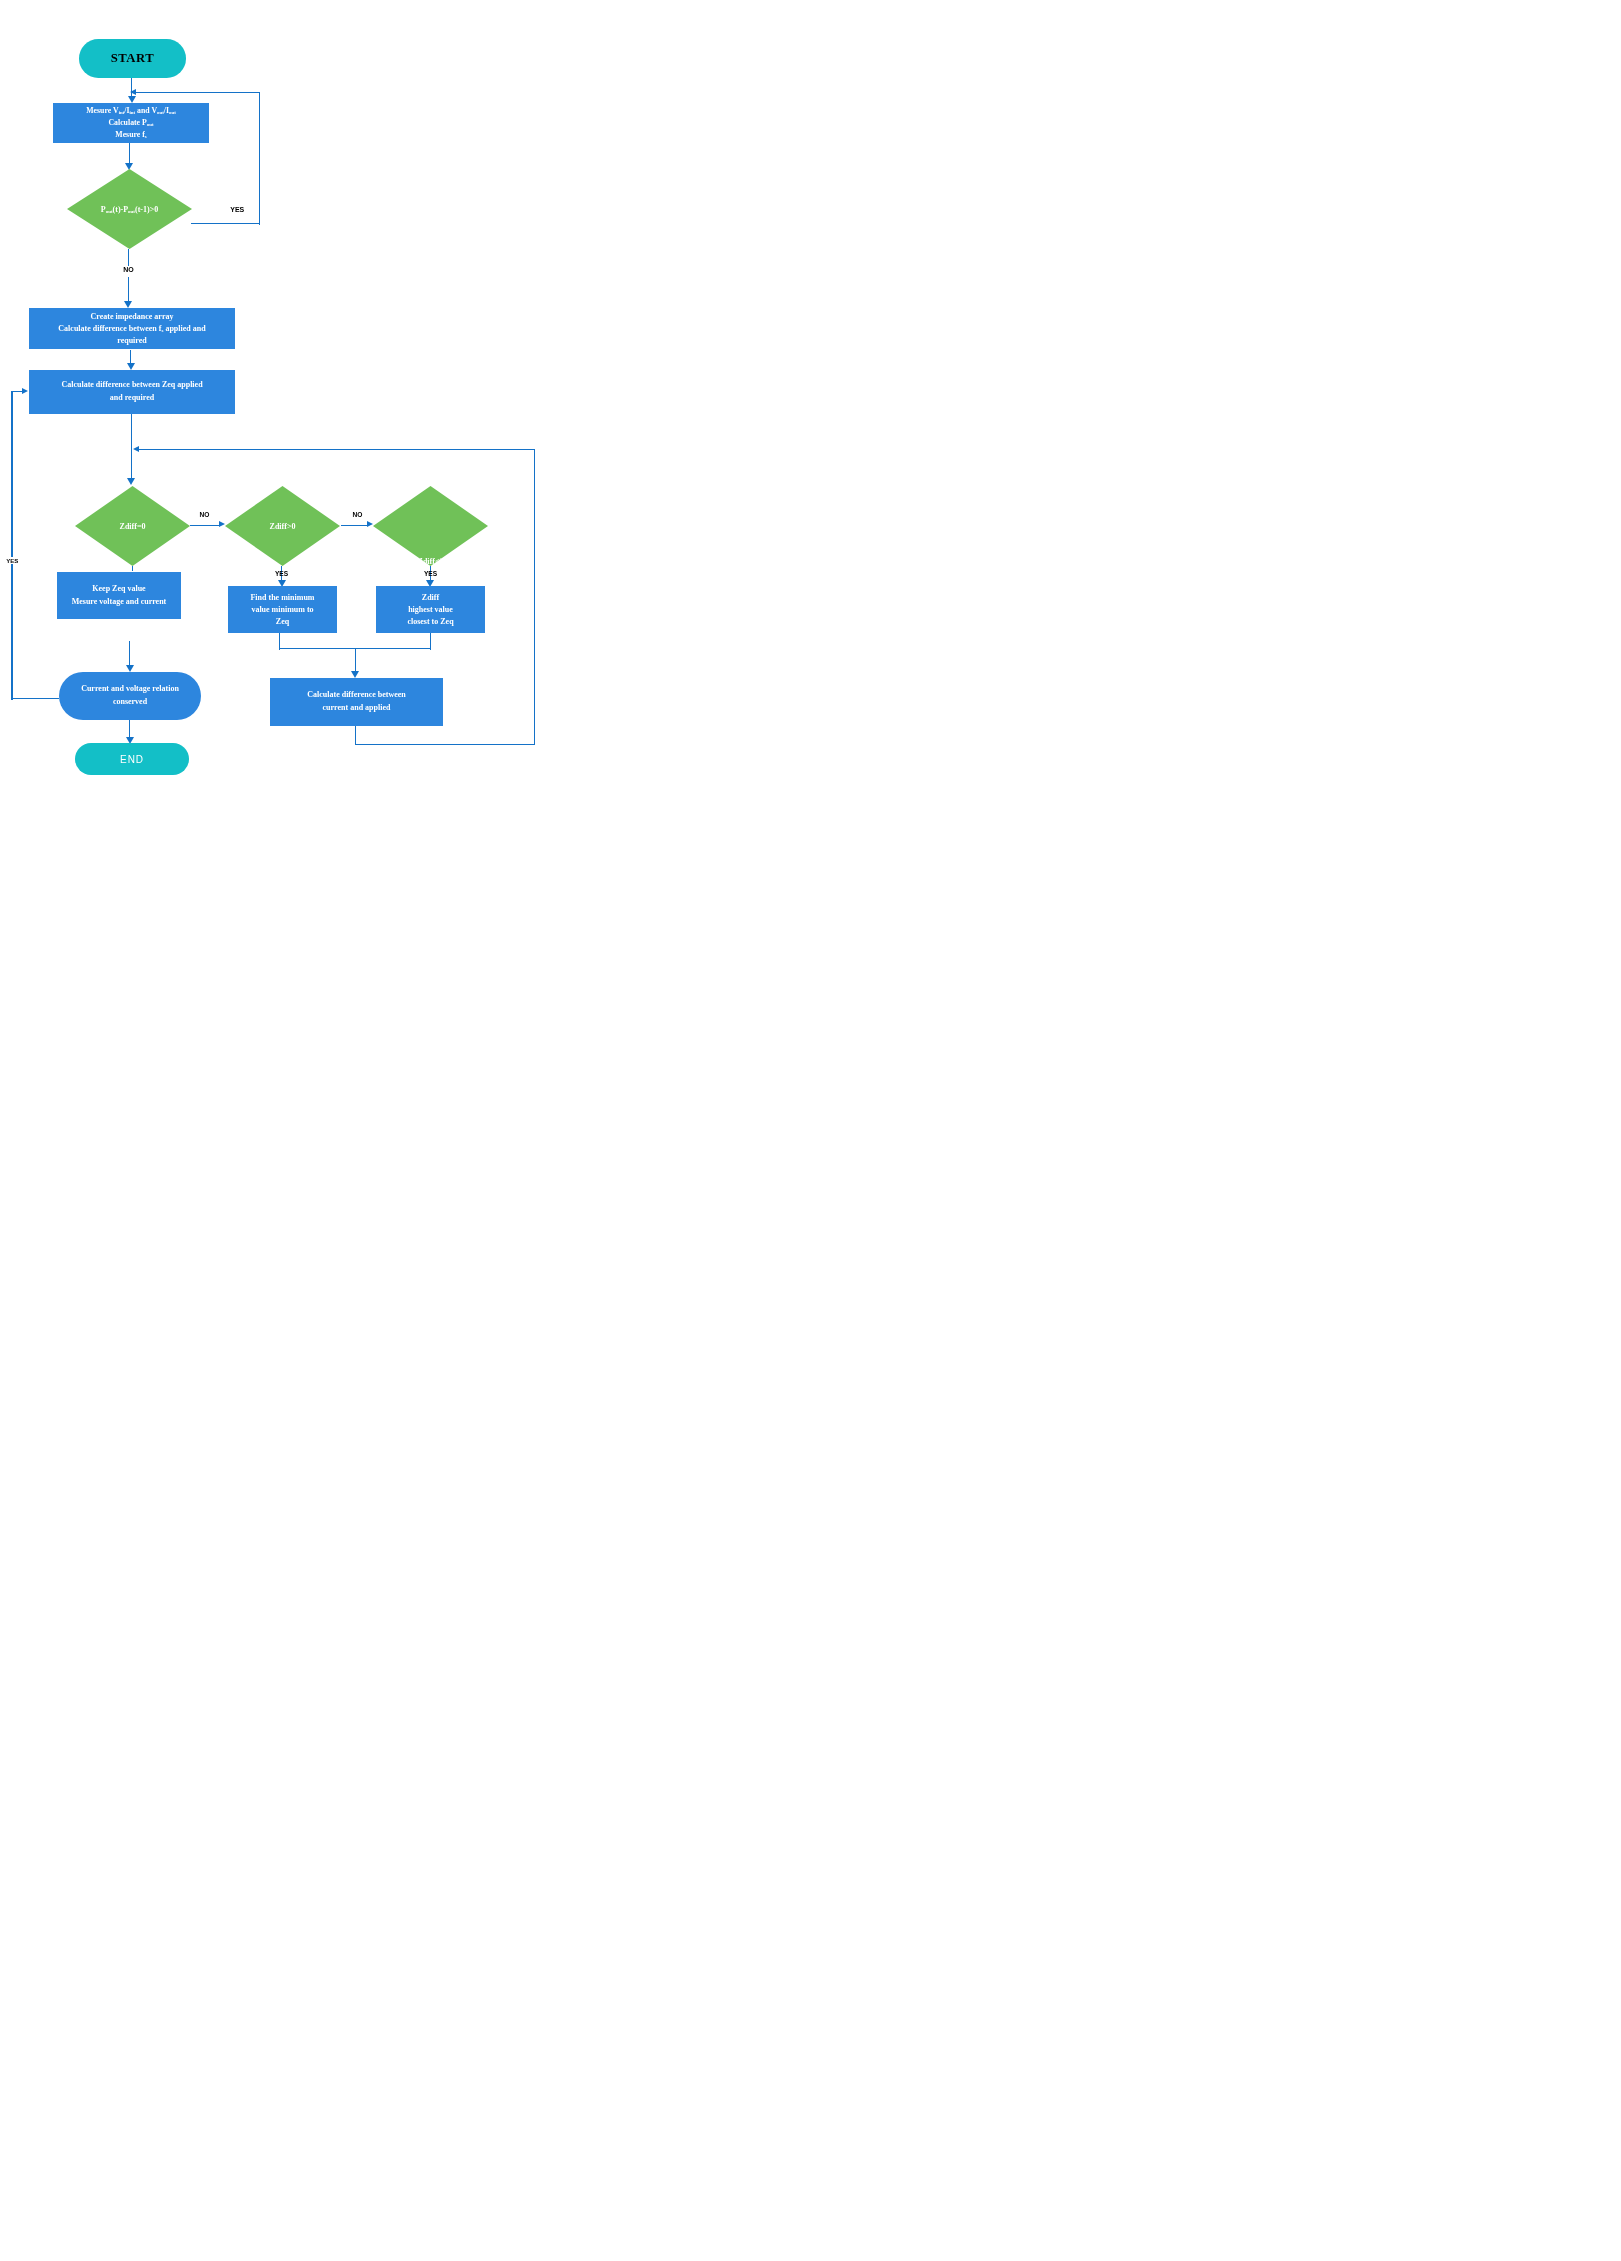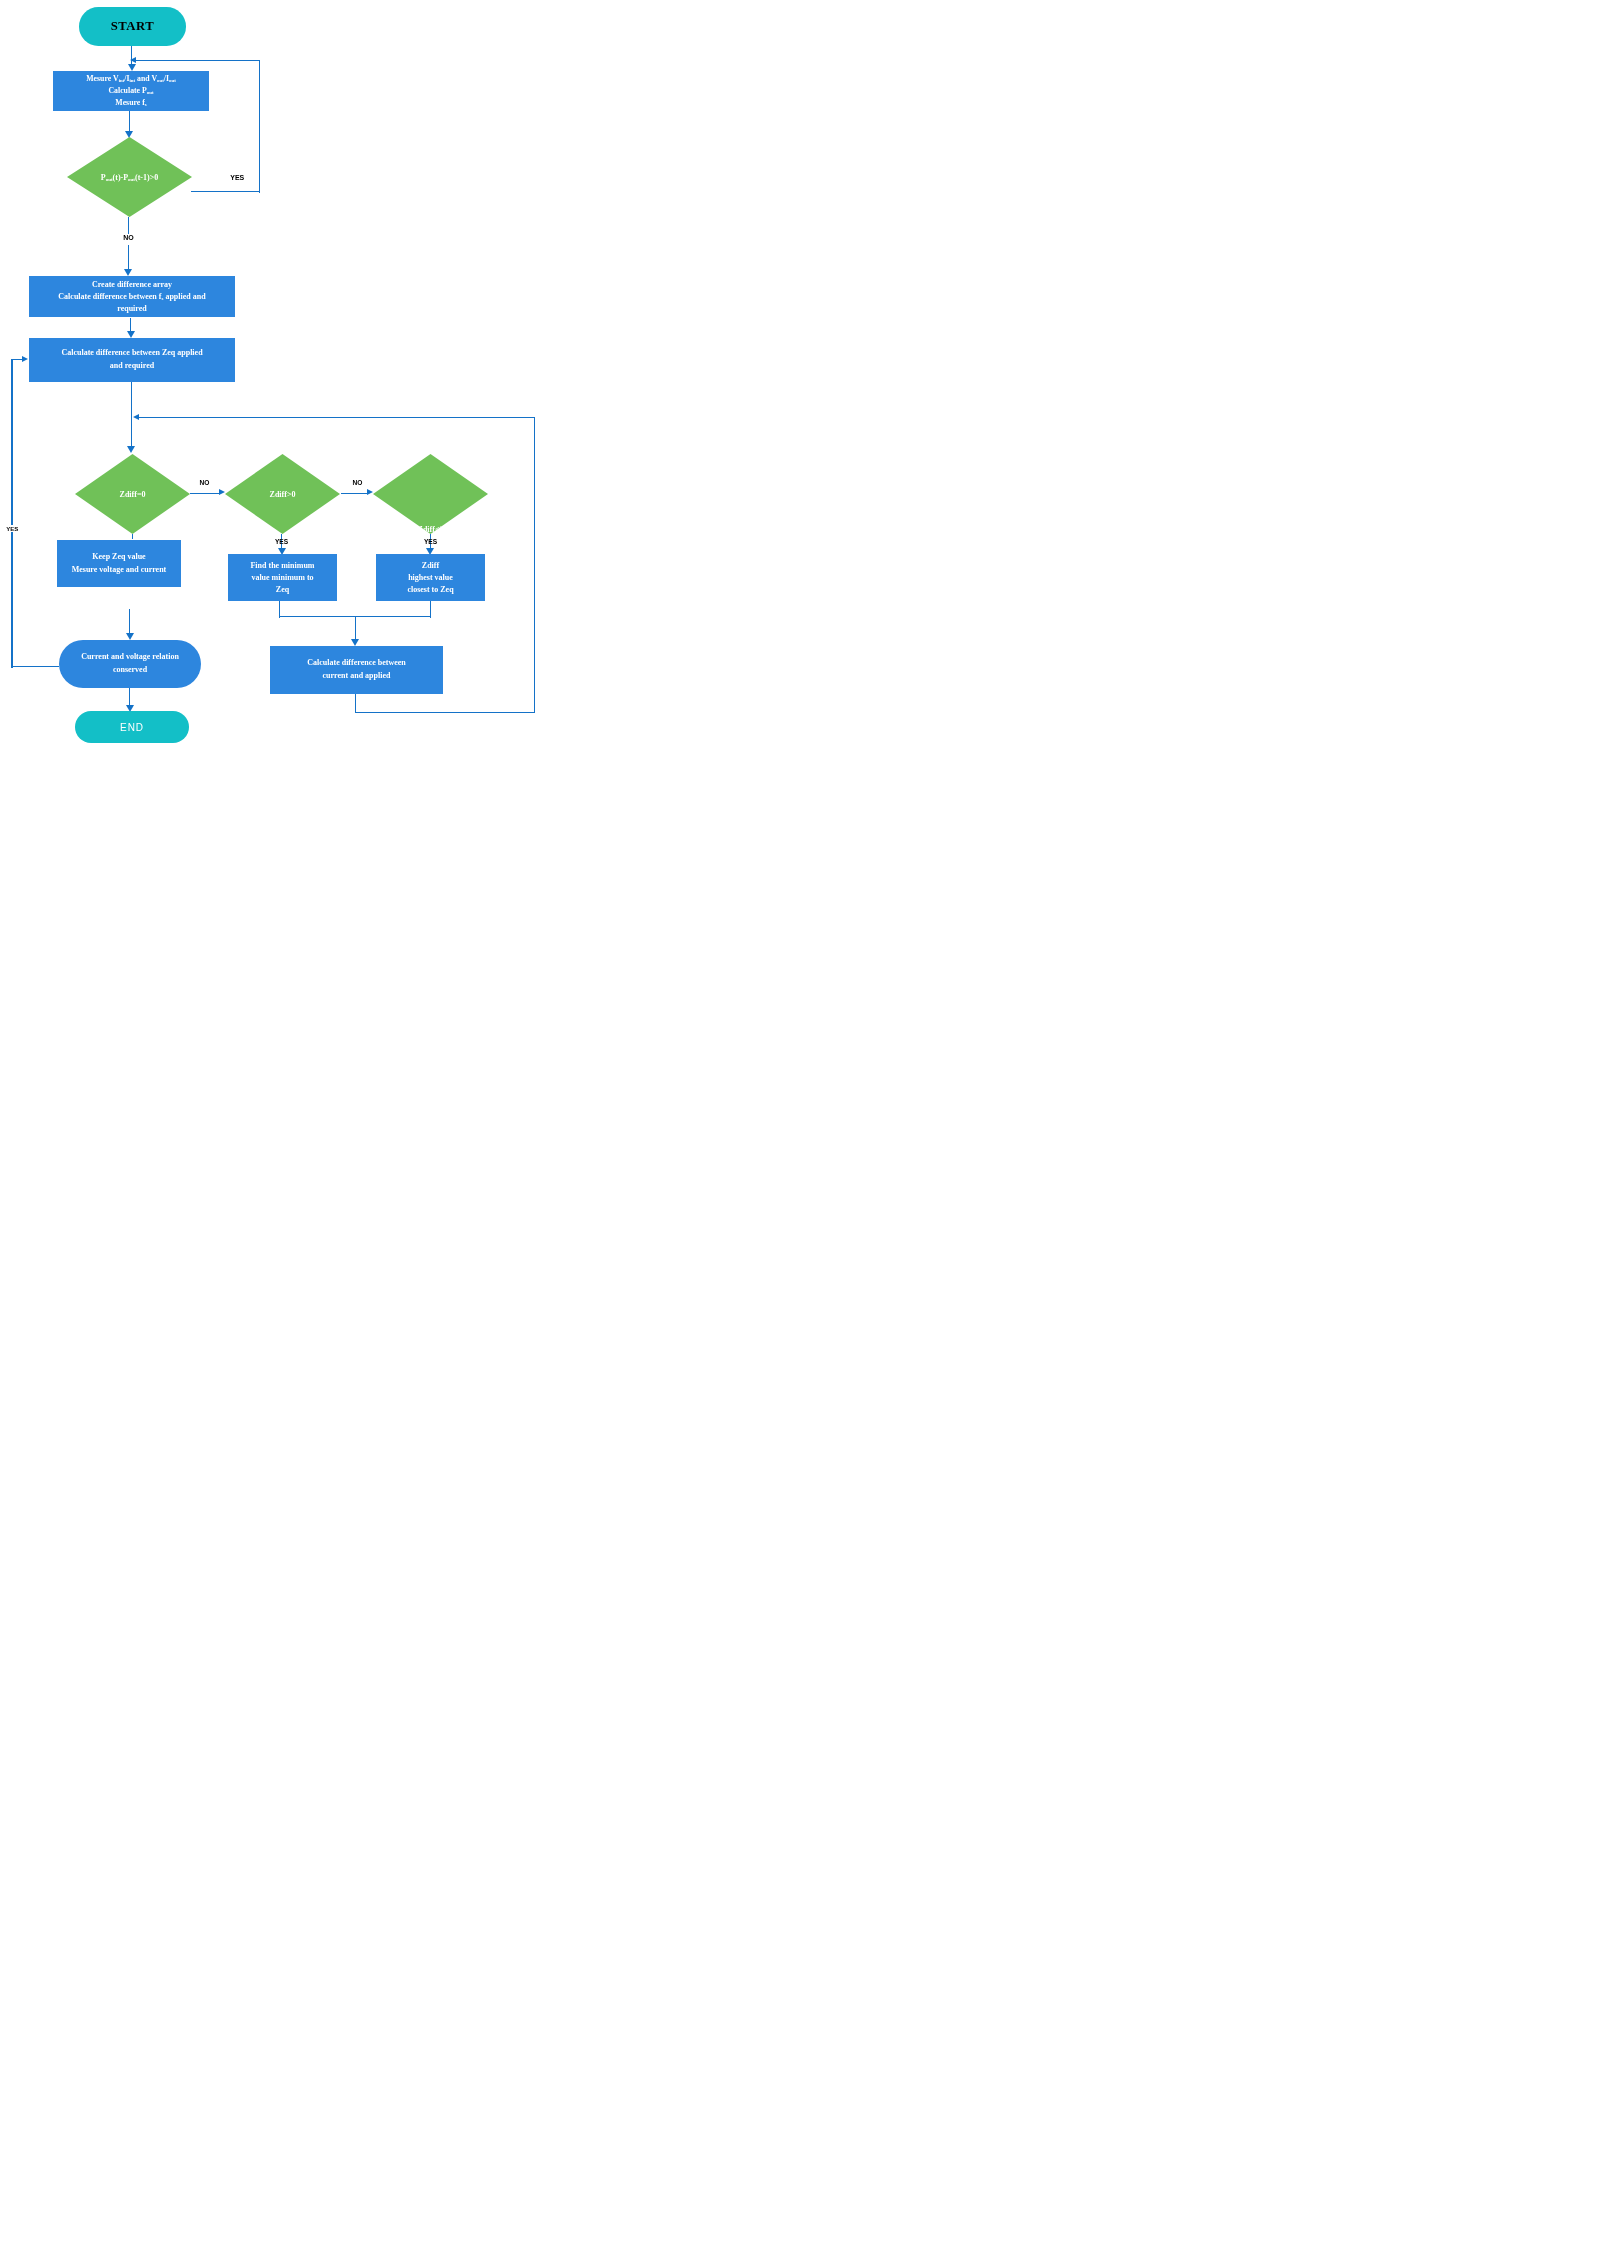--- a/index.html
+++ b/index.html
@@ -1,21 +1,21 @@
 <!DOCTYPE html>
 <html style="--process: #2D86DE; --line: #1472C8; --decision: #70C158; --terminal: #13BFC7; --label: #000000; --shapetext: #FFFFFF;font-size:7.5px"><head>
 <meta charset="utf-8">
 <style>
   :root{
     --process:#2D86DE; --line:#1472C8; --decision:#70C158; --terminal:#13BFC7;
     --label:#000000; --shapetext:#FFFFFF;
   }
   html,body{margin:0;padding:0;background:#ffffff;}
   #canvas{position:relative;width:541px;height:754px;background:#ffffff;overflow:hidden;
-          font-family:"Liberation Serif","DejaVu Serif",serif;}
+          font-family:"Liberation Serif","DejaVu Serif",serif;margin-top:32px;}
   .pill{position:absolute;background:var(--terminal);display:flex;align-items:center;justify-content:center;}
   .box{position:absolute;background:var(--process);color:var(--shapetext);
        display:flex;flex-direction:column;align-items:center;justify-content:center;
        text-align:center;font-weight:bold;font-size:8px;line-height:1.6;}
   .diamond{position:absolute;background:var(--decision);color:var(--shapetext);
        clip-path:polygon(50% 0,100% 50%,50% 100%,0 50%);
        display:flex;align-items:center;justify-content:center;text-align:center;
        font-weight:bold;font-size:8px;}
   .vline,.hline{position:absolute;background:var(--line);}
   .vline{width:1.4px;} .hline{height:1.4px;}
@@ -112,21 +112,21 @@
     <span>Mesure V<sub>int</sub>/I<sub>int</sub> and V<sub>out</sub>/I<sub>out</sub></span>
     <span>Calculate P<sub>out</sub></span>
     <span>Mesure f<sub>s</sub></span>
   </div>
 
   <div class="diamond" style="left:67px;top:137px;width:125px;height:80px;">
     <span>P<sub>out</sub>(t)-P<sub>out</sub>(t-1)&gt;0</span>
   </div>
 
   <div class="box" style="left:29px;top:276px;width:206px;height:41px;line-height:1.5;">
-    <span>Create difference array</span>
+    <span>Create impedance array</span>
     <span>Calculate difference between f<sub>s</sub> applied and</span>
     <span>required</span>
   </div>
 
   <div class="box" style="left:29px;top:338px;width:206px;height:44px;line-height:1.6;">
     <span>Calculate difference between Zeq applied</span>
     <span>and required</span>
   </div>
 
   <div class="diamond" style="left:75px;top:454px;width:115px;height:80px;">

